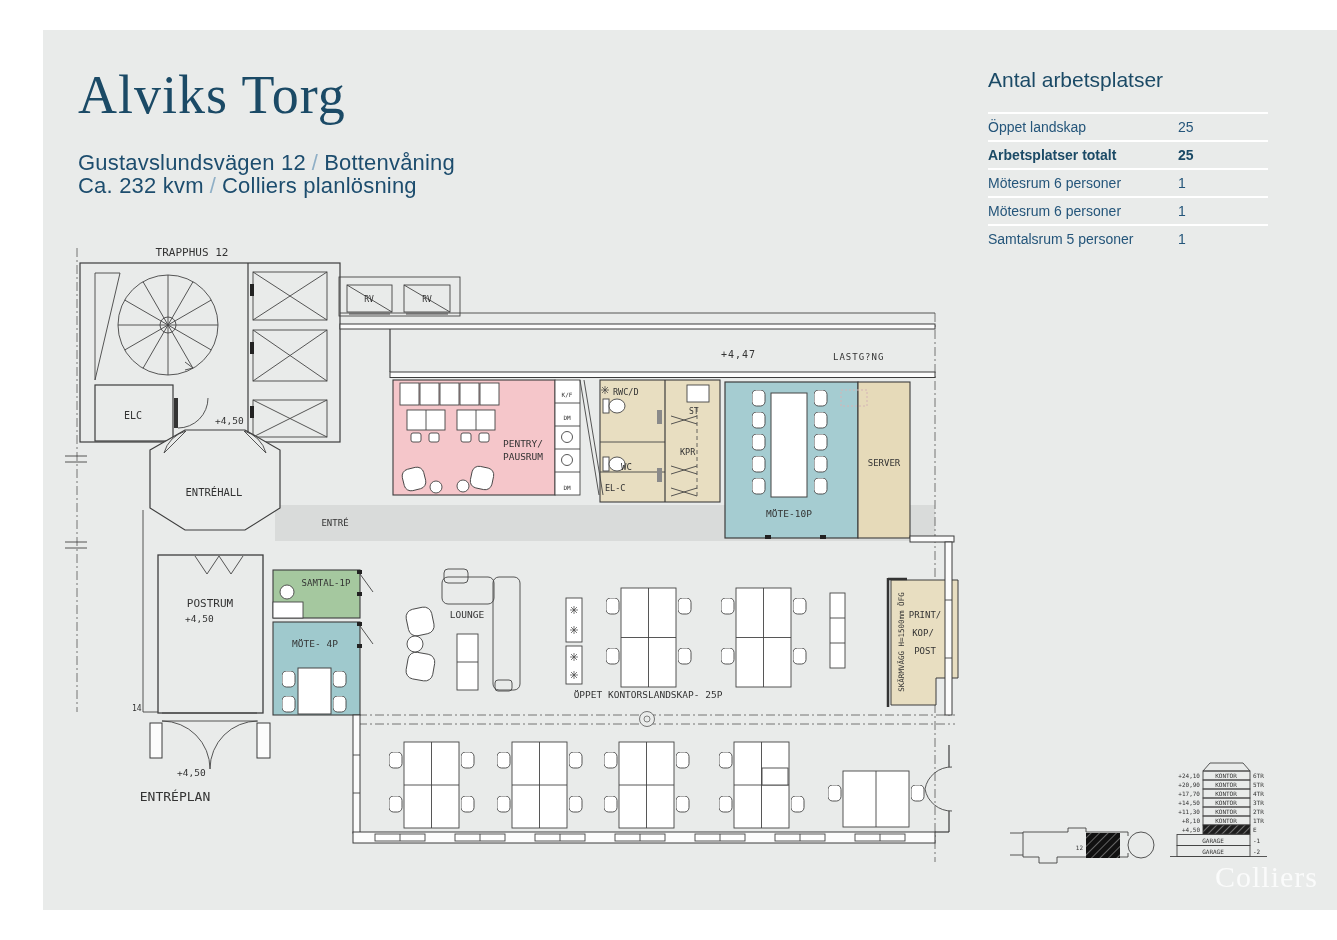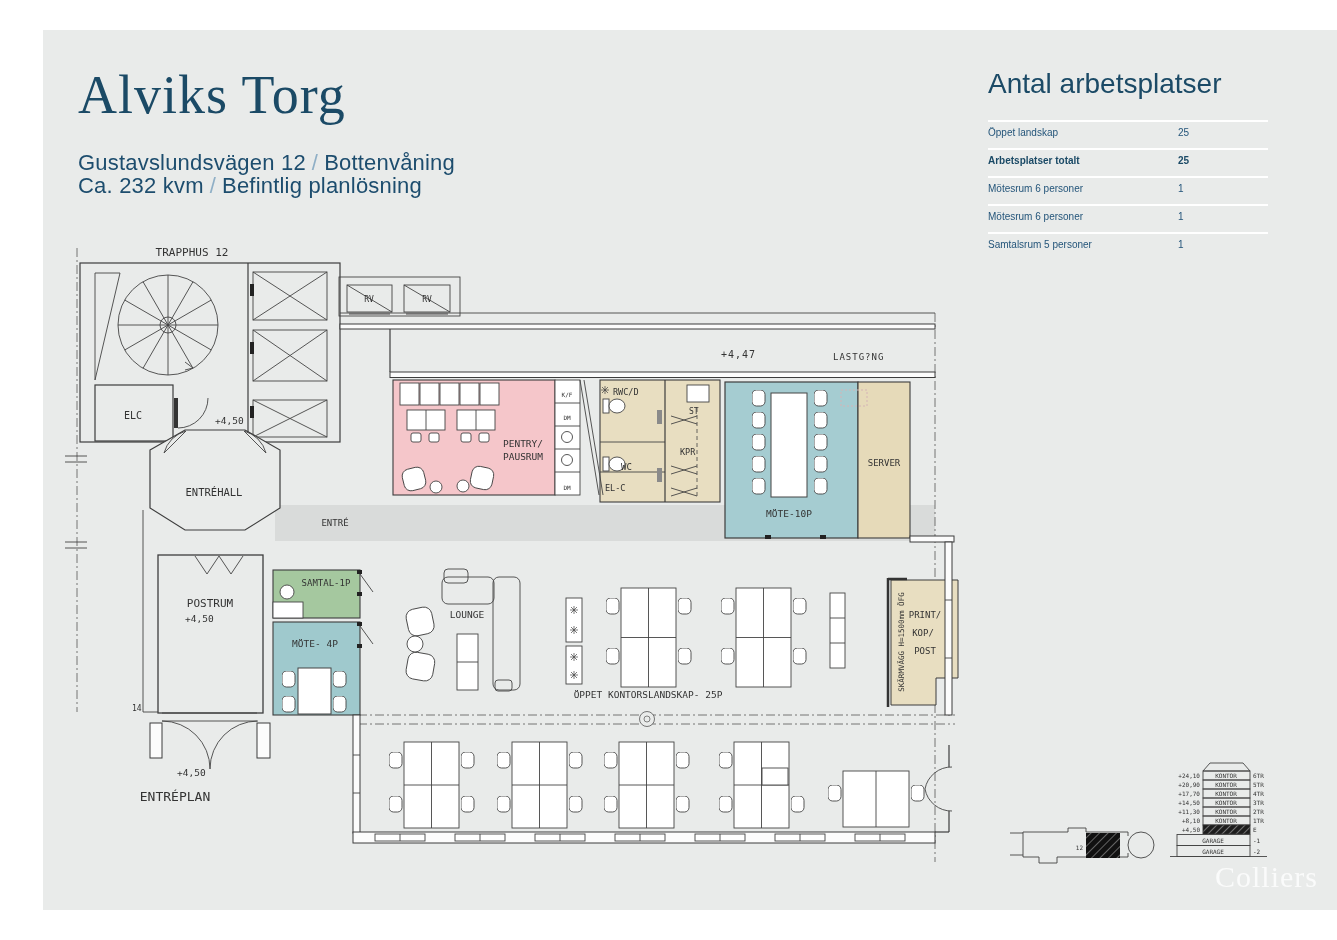--- a/index.html
+++ b/index.html
@@ -6,22 +6,22 @@
     font-family:"Liberation Sans", sans-serif;}
   .card{position:absolute;left:43px;top:30px;width:1331px;height:880px;background:#e9ebea;overflow:hidden;}
   
   .title{position:absolute;left:35px;top:34px;font-family:"Liberation Serif", serif;
     font-size:54px;color:#1b4a66;letter-spacing:1px;}
   .sub{position:absolute;left:35px;font-size:22px;color:#1d4d6e;letter-spacing:.2px;}
   .sub .sep{color:#8fafc6;padding:0 6px;}
   .sub1{top:120px;} .sub2{top:143px;}
   
   .stats{position:absolute;left:945px;top:38px;width:280px;}
-  .stats .stitle{font-size:28px;color:#1b4a66;margin-bottom:20px;}
-  .srow{position:relative;border-top:2px solid #ffffff;padding:5px 0 4px 0;font-size:10px;color:#24557a;height:17px;}
+  .stats .stitle{font-size:21px;color:#1b4a66;margin-bottom:20px;}
+  .srow{position:relative;border-top:2px solid #ffffff;padding:5px 0 4px 0;font-size:14px;color:#24557a;height:17px;}
   .srow .sval{position:absolute;left:190px;top:5px;}
   .srow.bold{font-weight:bold;color:#1b4a66;}
   
   #plan{position:absolute;left:22px;top:210px;}
   #sect{position:absolute;left:1127px;top:728px;}
   #site{position:absolute;left:967px;top:790px;}
   .wm{position:absolute;left:1172px;top:830px;font-family:"Liberation Serif", serif;
     font-size:30px;color:rgba(255,255,255,.78);letter-spacing:1px;}
   
   text.t{font-family:"DejaVu Sans Mono", monospace;fill:#333;}
@@ -34,21 +34,21 @@
 </head>
 <body>
 
 <div class="card">
 
   <div class="title">Alviks Torg</div>
   <div class="sub sub1">
     <span>Gustavslundsvägen 12</span><span class="sep">/</span><span>Bottenvåning</span>
   </div>
   <div class="sub sub2">
-    <span>Ca. 232 kvm</span><span class="sep">/</span><span>Befintlig planlösning</span>
+    <span>Ca. 232 kvm</span><span class="sep">/</span><span>Colliers planlösning</span>
   </div>
 
   <div class="stats">
     <div class="stitle">Antal arbetsplatser</div>
     <div class="srow"><span>Öppet landskap</span><span class="sval">25</span></div>
     <div class="srow bold"><span>Arbetsplatser totalt</span><span class="sval">25</span></div>
     <div class="srow"><span>Mötesrum 6 personer</span><span class="sval">1</span></div>
     <div class="srow"><span>Mötesrum 6 personer</span><span class="sval">1</span></div>
     <div class="srow"><span>Samtalsrum 5 personer</span><span class="sval">1</span></div>
   </div>

